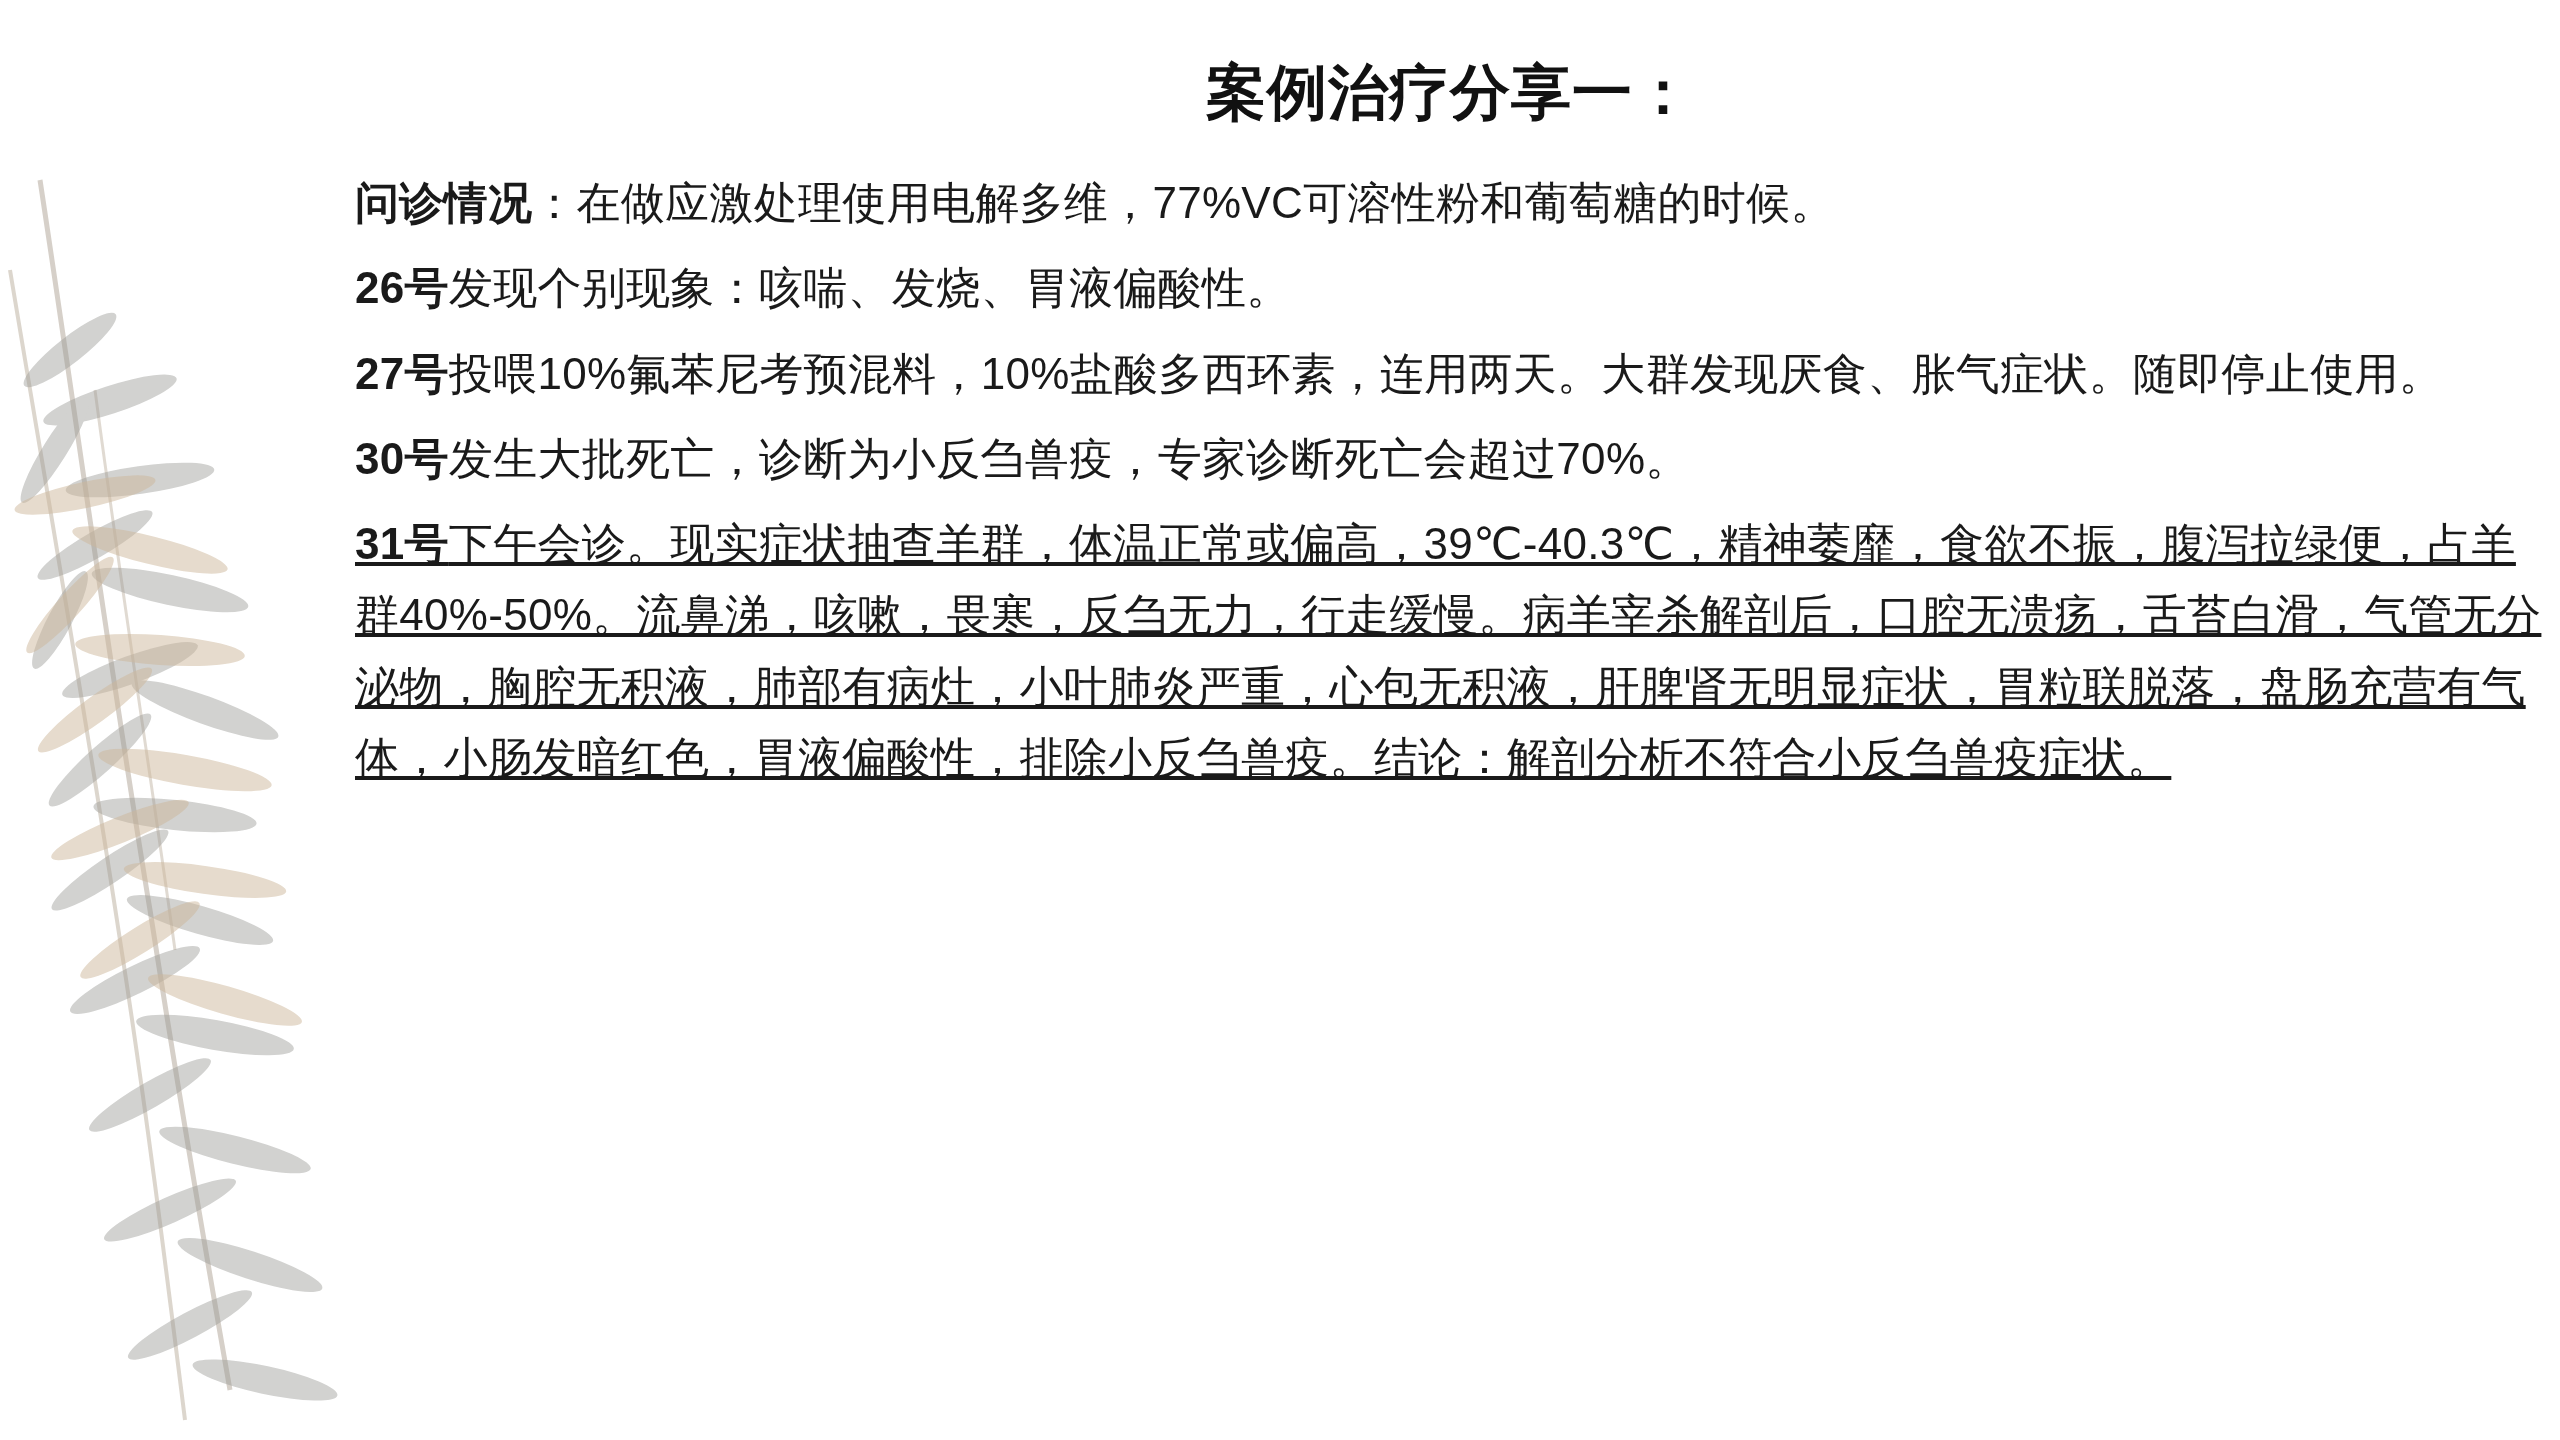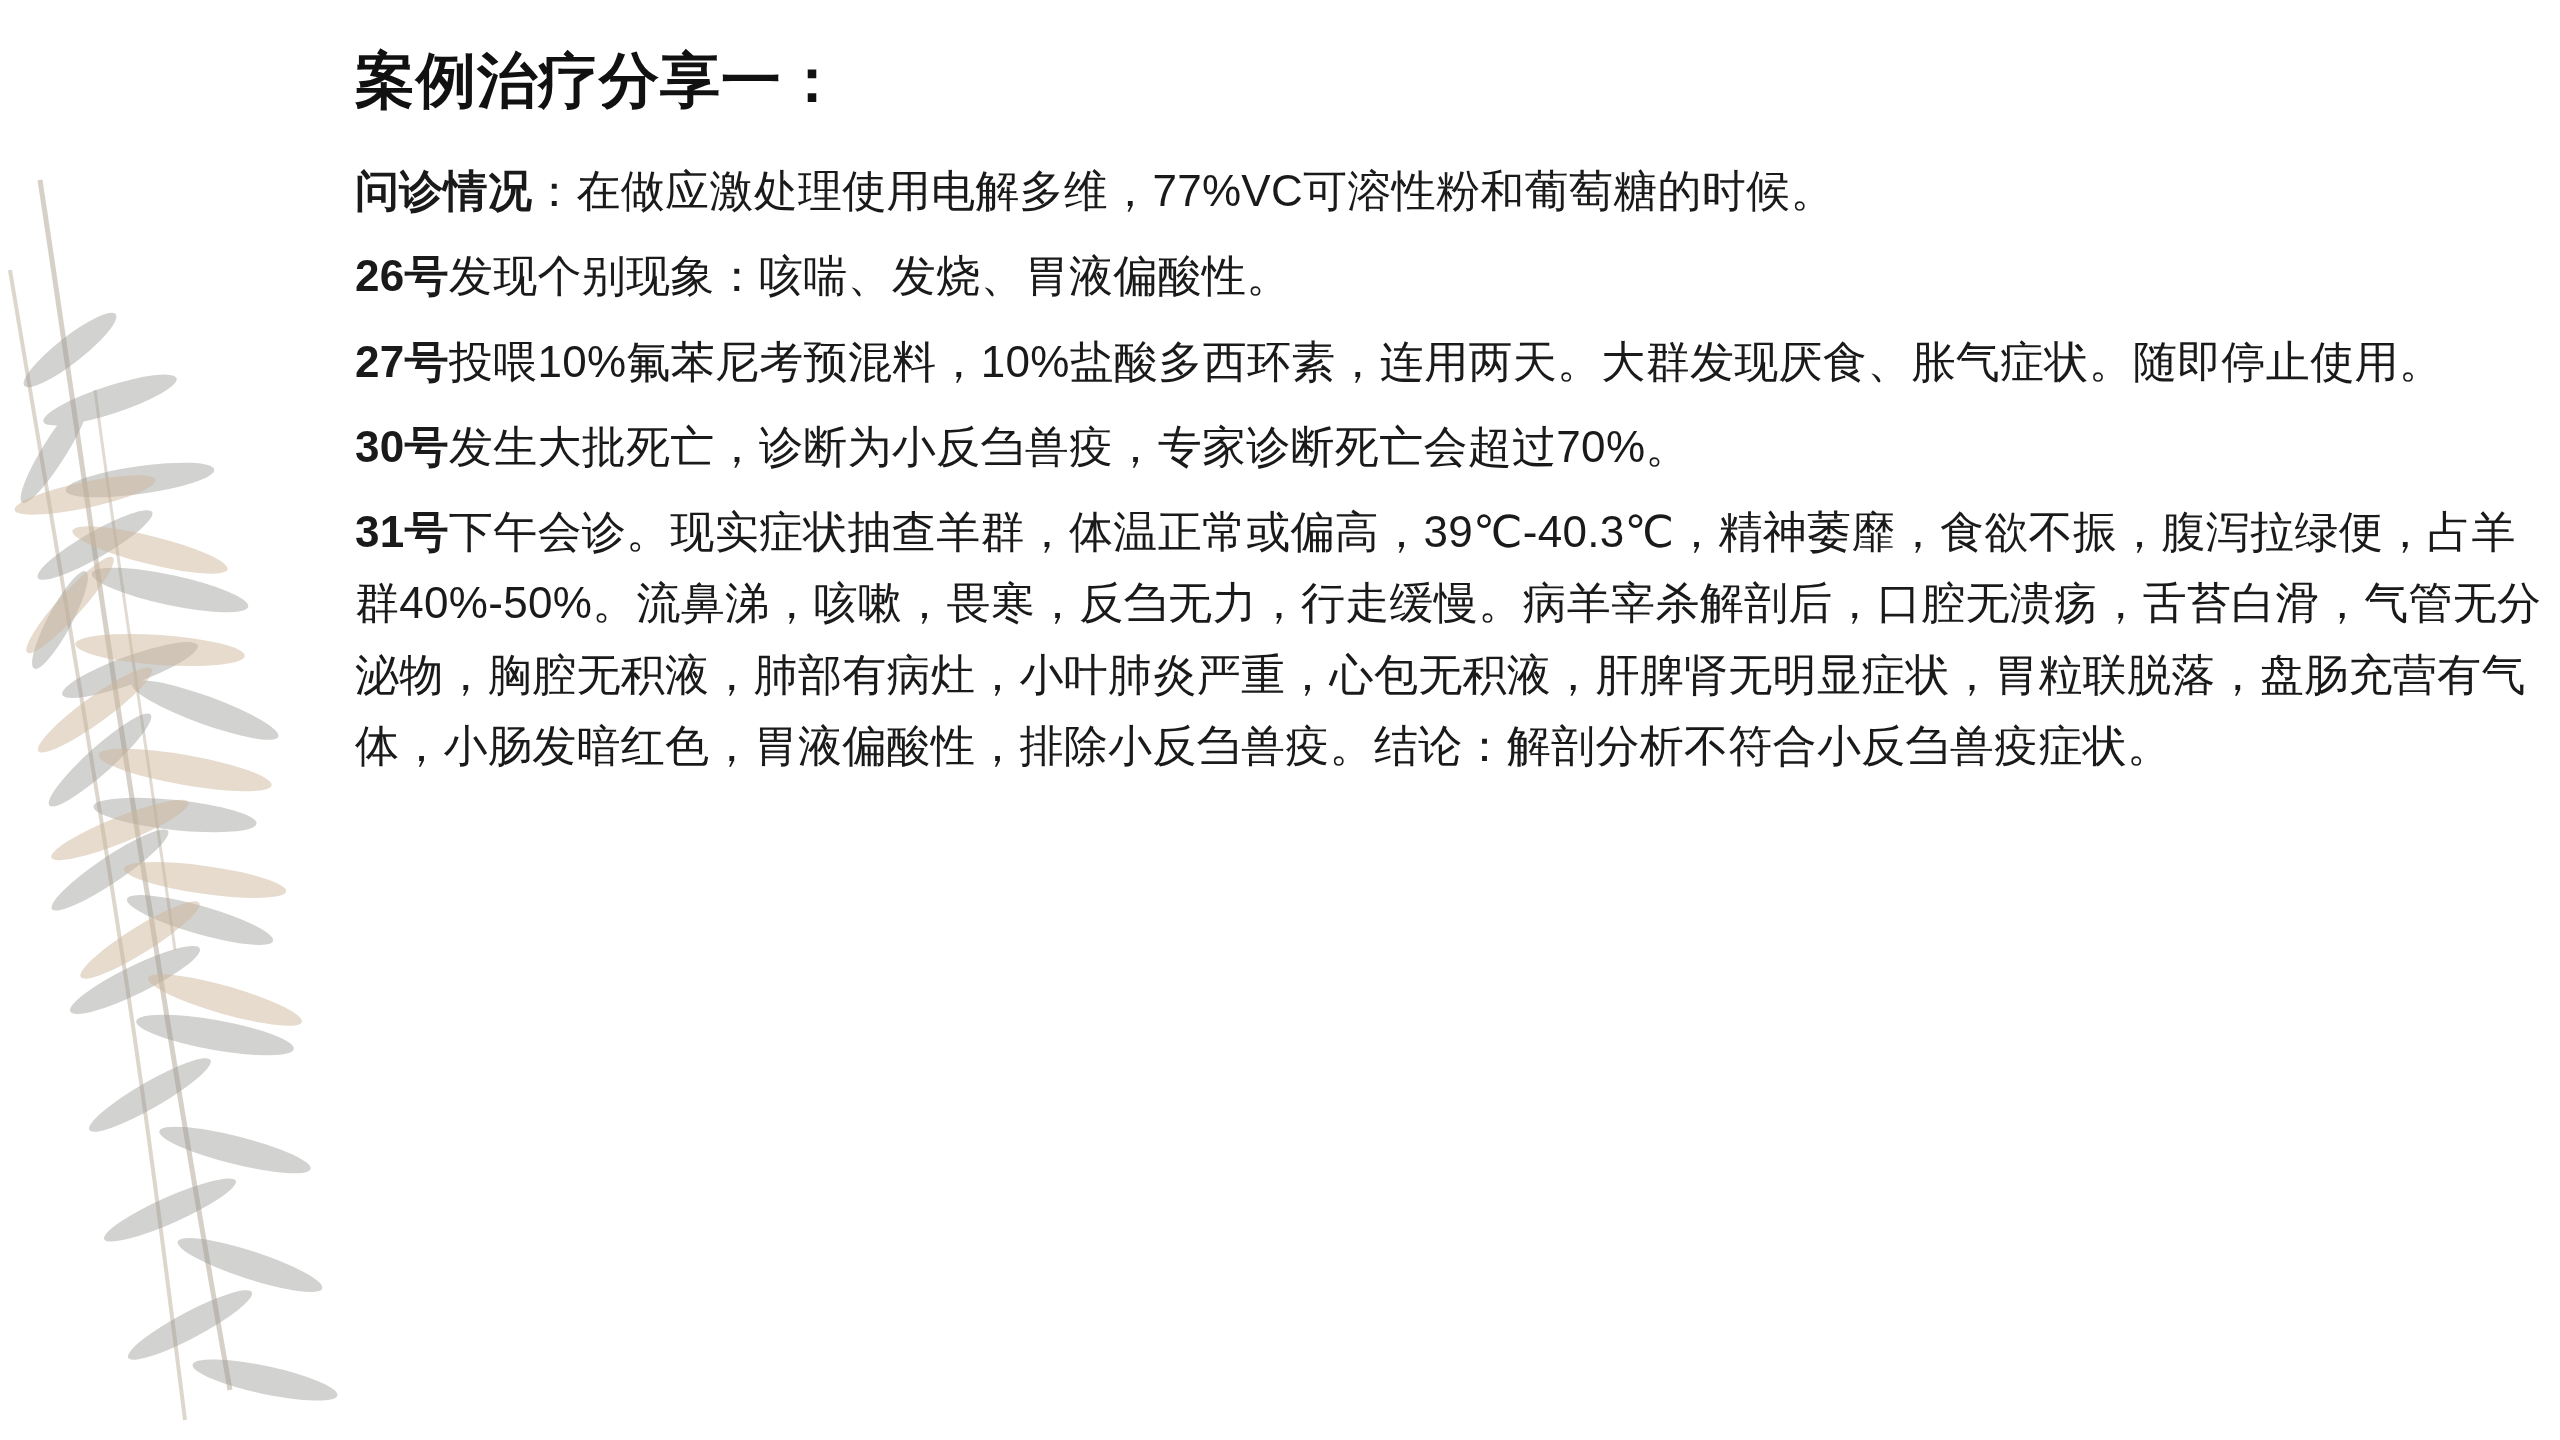--- a/index.html
+++ b/index.html
@@ -37,41 +37,43 @@
     left: 355px;
     top: 0;
     width: 2190px;
     height: 1440px;
   }
 
   .slide-title {
     font-size: 60px;
     font-weight: bold;
     letter-spacing: 1px;
-    margin: 0;
+    margin: 12px;
     padding-top: 45px;
     color: #111111;
     line-height: 1.2;
+    text-align: center;
   }
 
   .body-block {
     margin-top: 38px;
   }
 
   .para {
     font-size: 44px;
     line-height: 1.62;
     margin: 0 0 14px 0;
     color: #1a1a1a;
     letter-spacing: 0.3px;
     max-width: 2195px;
   }
 
   .para.long {
     margin-bottom: 0;
+    text-decoration: underline;
   }
 
   .lead {
     font-weight: bold;
     margin-top: 8px;
   }
 </style>
 </head>
 <body>
 

